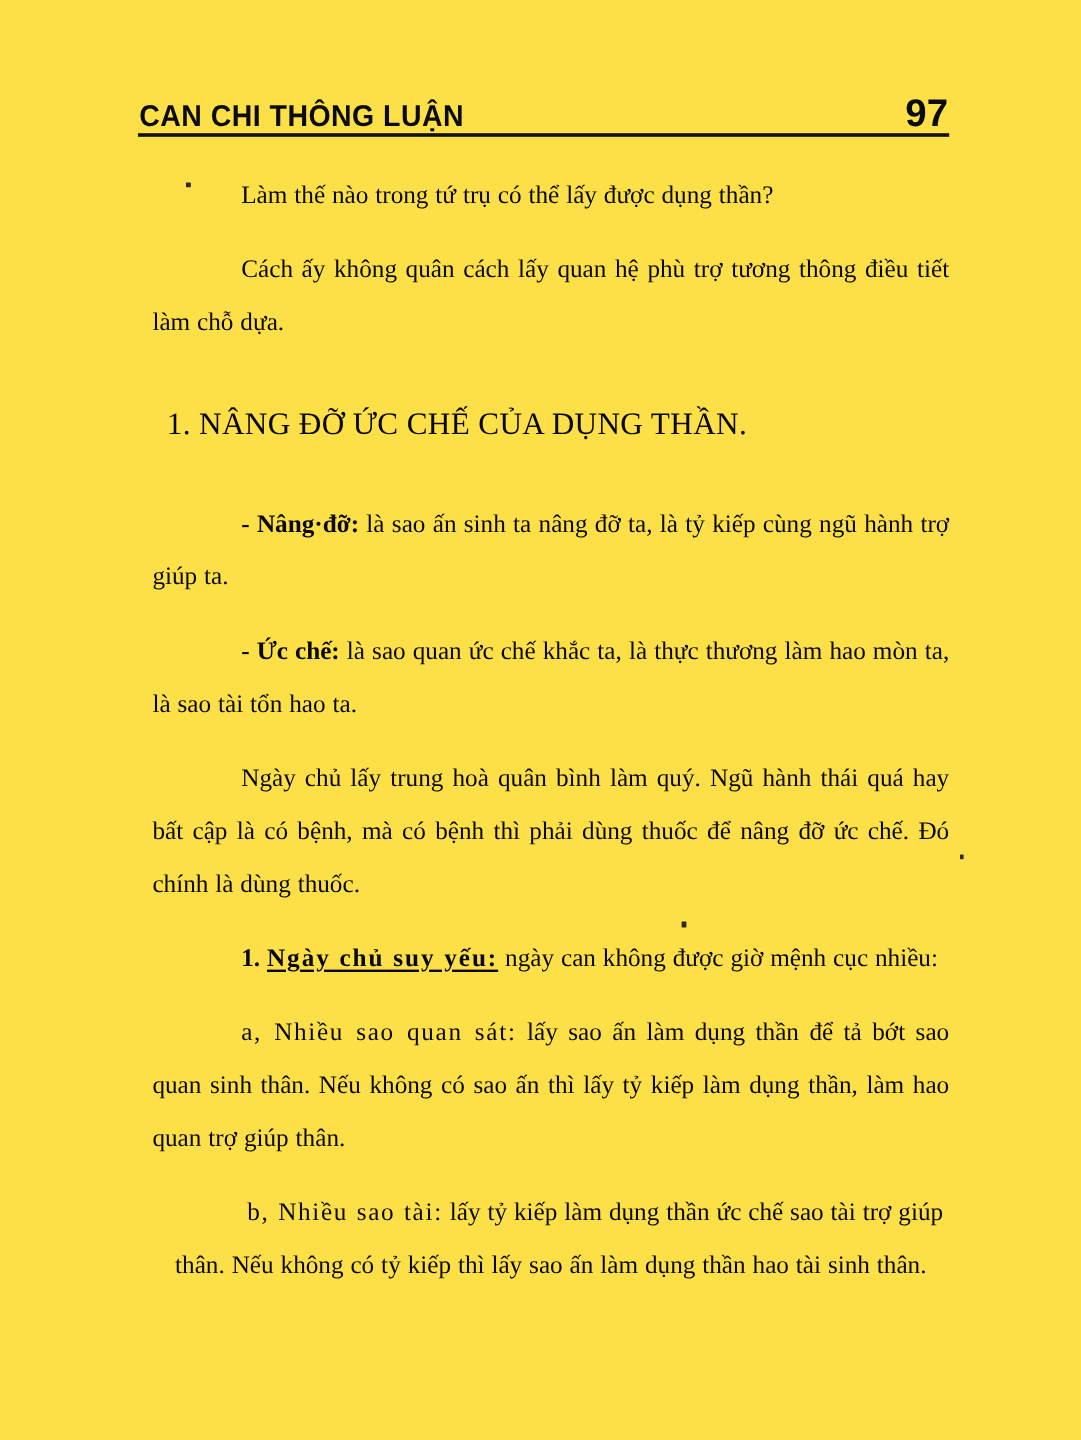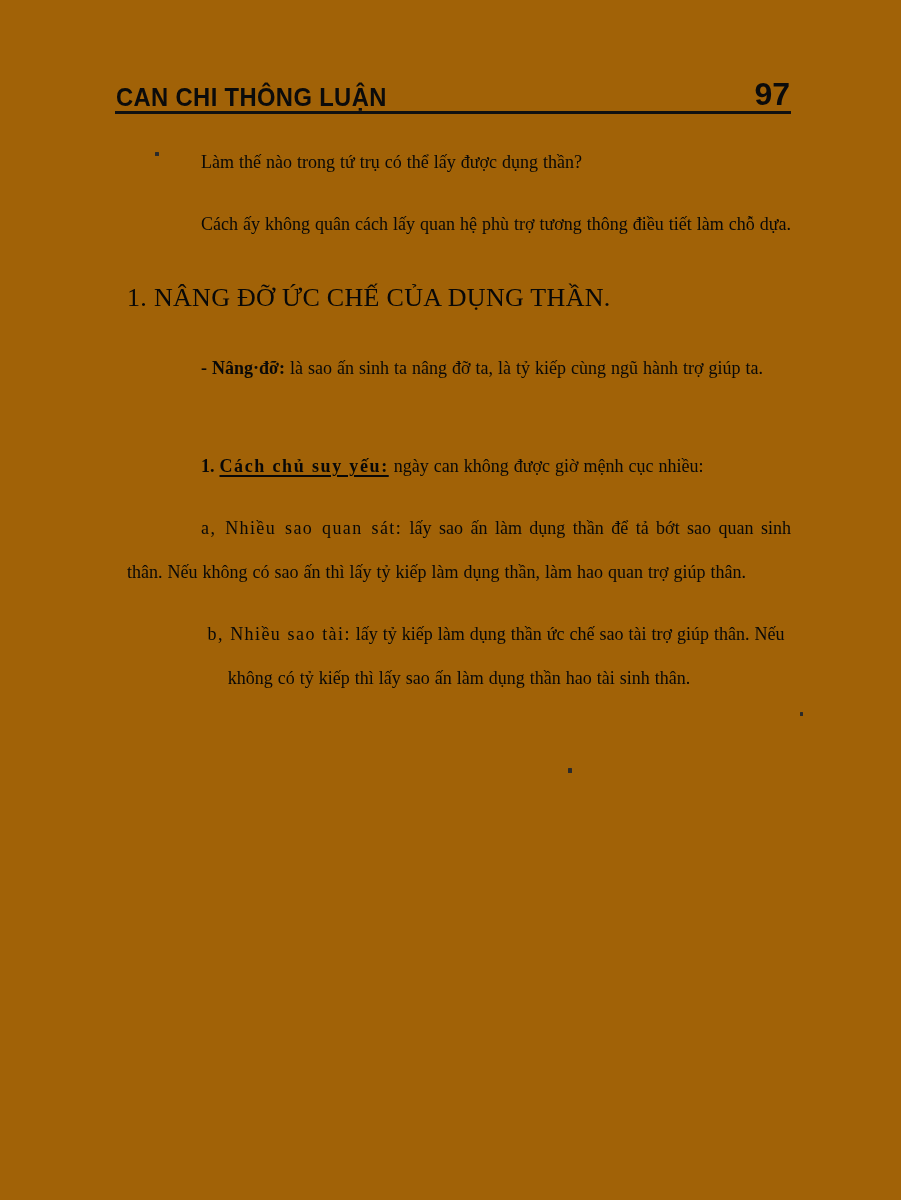--- a/index.html
+++ b/index.html
@@ -13,21 +13,21 @@
     font-family: "Liberation Serif", "DejaVu Serif", serif;
     color: #000000;
     overflow: hidden;
     position: relative;
   }
 
   .page {
     position: relative;
     width: 901px;
     height: 1200px;
-    background: #a16207;
+    background: #fde047;
   }
 
   
   .running-head {
     position: absolute;
     left: 116px;
     top: 78px;
     width: 674px;
     height: 32px;
     display: flex;
@@ -65,41 +65,41 @@
   
   .body-block {
     position: absolute;
     left: 127px;
     top: 140px;
     width: 664px;
   }
 
   p.para {
     margin: 0 0 0 0;
-    font-size: 18px;
+    font-size: 21px;
     line-height: 44px;
     text-align: justify;
     text-justify: inter-word;
     text-indent: 74px;
     letter-spacing: 0px;
     word-spacing: 0.5px;
     color: #080808;
   }
   p.para:last-child {
     text-align: center;
   }
 
   
   .gap-s { height: 18px; }
   .gap-m { height: 26px; }
   .gap-l { height: 30px; }
 
   
   h2.section-heading {
-    margin: 0;
+    margin: 12px;
     font-size: 26px;
     font-weight: 400;
     line-height: 44px;
     text-indent: 0;
     letter-spacing: 0.3px;
     color: #080808;
     white-space: nowrap;
   }
 
   
@@ -160,28 +160,34 @@
     <h2 class="section-heading">1. NÂNG ĐỠ ỨC CHẾ CỦA DỤNG THẦN.</h2>
 
     <div class="gap-m"></div>
 
     <p class="para dash-lead">
       <span class="b">- Nâng·đỡ:</span><span> là sao ấn sinh ta nâng đỡ ta, là tỷ kiếp cùng ngũ hành trợ giúp ta.</span>
     </p>
 
     <div class="gap-s"></div>
 
-
-    <div class="gap-s"></div>
-
+    <p class="para dash-lead">
+      <span class="b">- Ức chế:</span><span> là sao quan ức chế khắc ta, là thực thương làm hao mòn ta, là sao tài tổn hao ta.</span>
+    </p>
+
+    <div class="gap-s"></div>
+
+    <p class="para">
+      <span>Ngày chủ lấy trung hoà quân bình làm quý. Ngũ hành thái quá hay bất cập là có bệnh, mà có bệnh thì phải dùng thuốc để nâng đỡ ức chế. Đó chính là dùng thuốc.</span>
+    </p>
 
     <div class="gap-s"></div>
 
     <p class="para num-lead">
-      <span class="b">1.</span><span>&nbsp;</span><span class="u">Cách chủ suy yếu:</span><span> ngày can không được giờ mệnh cục nhiều:</span>
+      <span class="b">1.</span><span>&nbsp;</span><span class="u">Ngày chủ suy yếu:</span><span> ngày can không được giờ mệnh cục nhiều:</span>
     </p>
 
     <div class="gap-s"></div>
 
     <p class="para num-lead">
       <span class="b-sp">a, Nhiều sao quan sát:</span><span> lấy sao ấn làm dụng thần để tả bớt sao quan sinh thân. Nếu không có sao ấn thì lấy tỷ kiếp làm dụng thần, làm hao quan trợ giúp thân.</span>
     </p>
 
     <div class="gap-s"></div>
 

